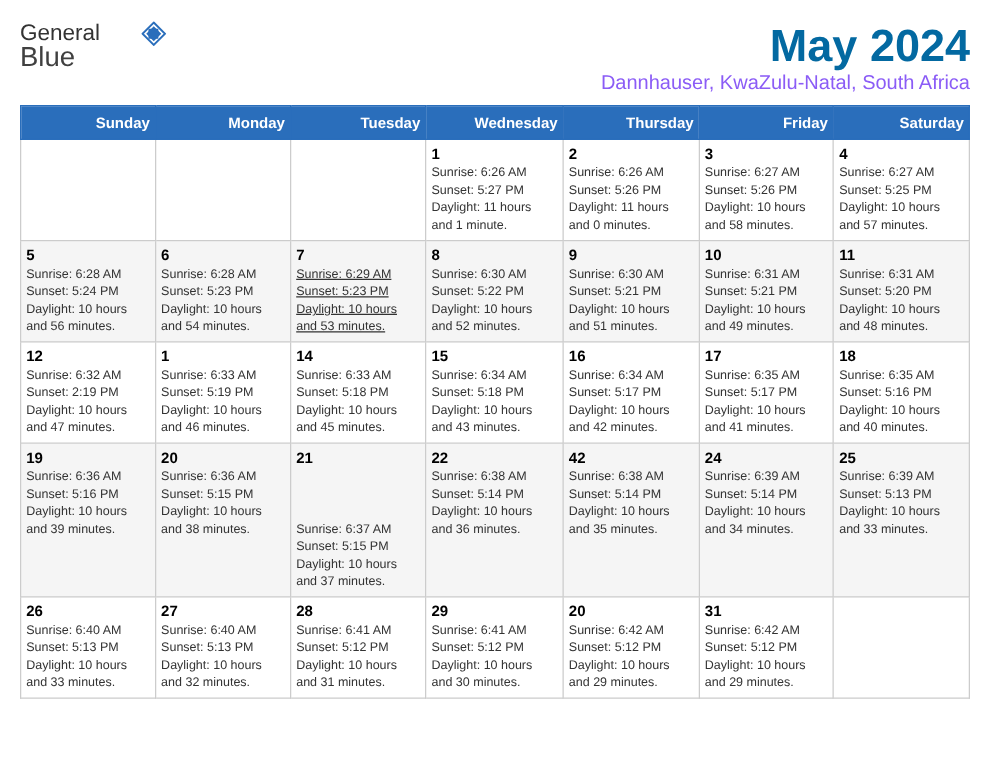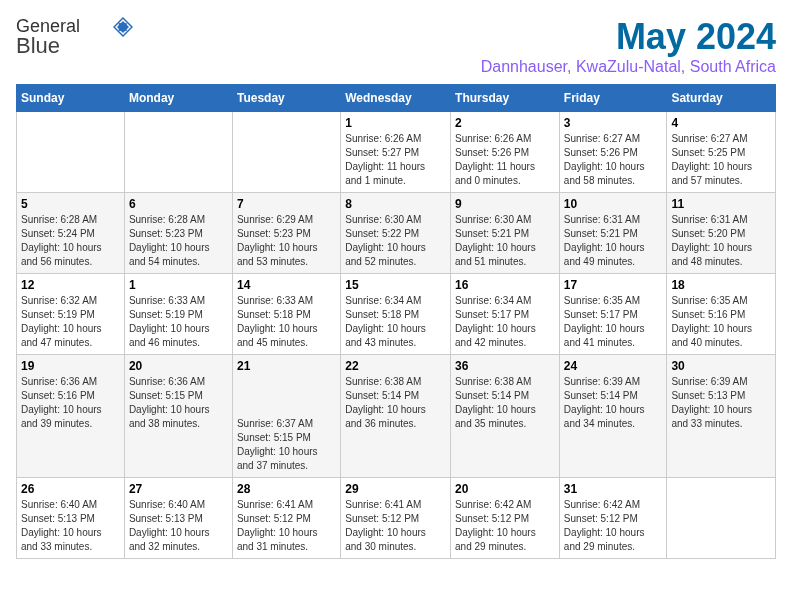--- a/index.html
+++ b/index.html
@@ -35,21 +35,21 @@
     }
     .calendar-table {
       width: 100%;
       border-collapse: collapse;
       font-size: 11px;
     }
     .calendar-table thead tr th {
       background-color: #2a6ebb;
       color: #fff;
       padding: 6px 4px;
-      text-align: left;
+      text-align: right;
       font-size: 12px;
       font-weight: bold;
       border: 1px solid #2a6ebb;
     }
     .calendar-table tbody tr td {
       border: 1px solid #ccc;
       vertical-align: top;
       padding: 4px 4px;
       width: 113px;
       min-height: 80px;
@@ -149,21 +149,21 @@
         </td>
         <td>
           <div class="day-number">6</div>
           <div class="day-info" style="white-space: pre-line;">Sunrise: 6:28 AM
 Sunset: 5:23 PM
 Daylight: 10 hours
 and 54 minutes.</div>
         </td>
         <td>
           <div class="day-number">7</div>
-          <div class="day-info" style="white-space: pre-line;">Sunrise: 6:29 AM
+          <div class="day-info" style="white-space: pre-line; text-decoration: underline;">Sunrise: 6:29 AM
 Sunset: 5:23 PM
 Daylight: 10 hours
 and 53 minutes.</div>
         </td>
         <td>
           <div class="day-number">8</div>
           <div class="day-info" style="white-space: pre-line;">Sunrise: 6:30 AM
 Sunset: 5:22 PM
 Daylight: 10 hours
 and 52 minutes.</div>
@@ -187,21 +187,21 @@
           <div class="day-info" style="white-space: pre-line;">Sunrise: 6:31 AM
 Sunset: 5:20 PM
 Daylight: 10 hours
 and 48 minutes.</div>
         </td>
       </tr>
       <tr>
         <td>
           <div class="day-number">12</div>
           <div class="day-info" style="white-space: pre-line;">Sunrise: 6:32 AM
-Sunset: 5:19 PM
+Sunset: 2:19 PM
 Daylight: 10 hours
 and 47 minutes.</div>
         </td>
         <td>
           <div class="day-number">1</div>
           <div class="day-info" style="white-space: pre-line;">Sunrise: 6:33 AM
 Sunset: 5:19 PM
 Daylight: 10 hours
 and 46 minutes.</div>
         </td>
@@ -264,35 +264,35 @@
 and 37 minutes.</div>
         </td>
         <td>
           <div class="day-number">22</div>
           <div class="day-info" style="white-space: pre-line;">Sunrise: 6:38 AM
 Sunset: 5:14 PM
 Daylight: 10 hours
 and 36 minutes.</div>
         </td>
         <td>
-          <div class="day-number">36</div>
+          <div class="day-number">42</div>
           <div class="day-info" style="white-space: pre-line;">Sunrise: 6:38 AM
 Sunset: 5:14 PM
 Daylight: 10 hours
 and 35 minutes.</div>
         </td>
         <td>
           <div class="day-number">24</div>
           <div class="day-info" style="white-space: pre-line;">Sunrise: 6:39 AM
 Sunset: 5:14 PM
 Daylight: 10 hours
 and 34 minutes.</div>
         </td>
         <td>
-          <div class="day-number">30</div>
+          <div class="day-number">25</div>
           <div class="day-info" style="white-space: pre-line;">Sunrise: 6:39 AM
 Sunset: 5:13 PM
 Daylight: 10 hours
 and 33 minutes.</div>
         </td>
       </tr>
       <tr>
         <td>
           <div class="day-number">26</div>
           <div class="day-info" style="white-space: pre-line;">Sunrise: 6:40 AM

